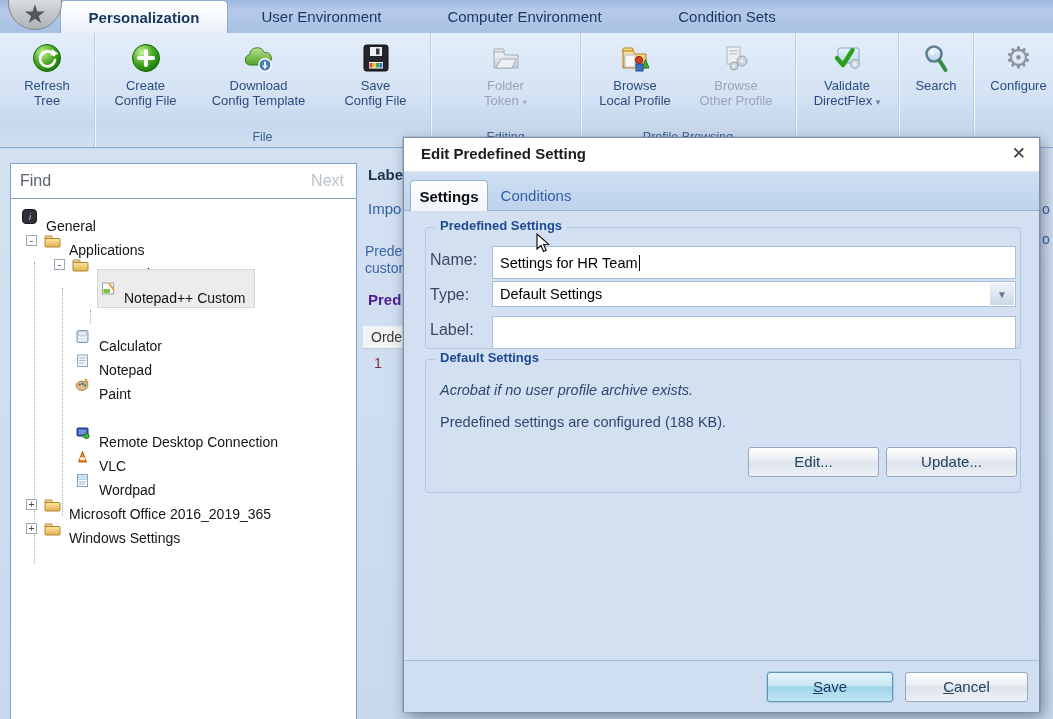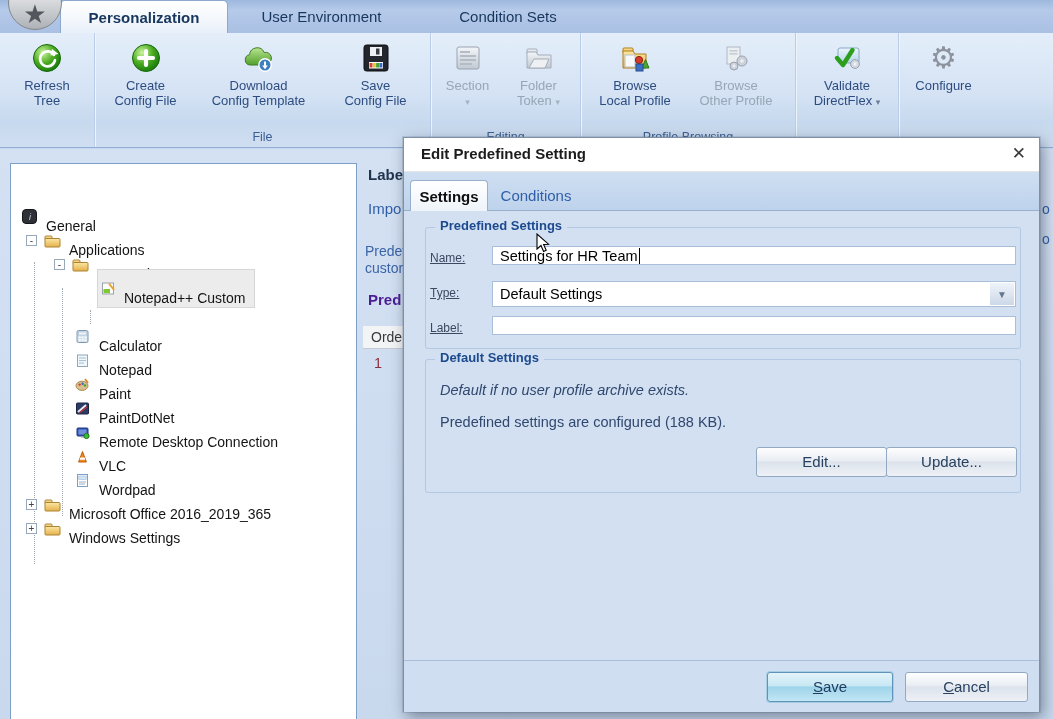--- a/index.html
+++ b/index.html
@@ -79,22 +79,22 @@
     border:1px solid #98b0cc; border-bottom:none; border-radius:4px 4px 0 0;
     font-weight:bold; color:#0f0f0f; z-index:2; }
   .dtab.idle { left:86px; width:92px; color:#2f5fa8; }
   .dcontent { position:absolute; left:0; top:72px; width:100%; height:450px; border-top:1px solid #98b0cc;
     background:#d2e0f2; }
   .fset { position:absolute; border:1px solid #b3c8e2; border-radius:3px; }
   .fs1 { left:21px; top:16px; width:596px; height:122px; }
   .fs2 { left:21px; top:148px; width:596px; height:134px; }
   .legend { position:absolute; top:-10px; left:9px; background:#d2e0f2; padding:0 5px;
     font-size:13px; font-weight:bold; color:#1d4a8f; white-space:nowrap; }
-  .flabel { position:absolute; font-size:12px; color:#3c4860;text-decoration:underline; }
-  .tinput { position:absolute; left:88px; width:524px; height:19px; background:#fff;
+  .flabel { position:absolute; font-size:16px; color:#3c4860; }
+  .tinput { position:absolute; left:88px; width:524px; height:33px; background:#fff;
     border:1px solid #a9bfd9; font-size:14.5px; color:#000; display:flex; align-items:center; padding:7px 7px; }
   .caret { display:inline-block; width:1px; height:16px; background:#000; margin-left:1px; }
   .combo { position:absolute; left:88px; width:524px; height:26px; background:#fff;
     border:1px solid #a9bfd9; font-size:14.5px; color:#000; display:flex; align-items:center; padding:0 7px; }
   .combo .arrowbox { position:absolute; right:1px; top:1px; width:24px; height:22px;
     background:linear-gradient(180deg,#eef3f9 0,#ccd8e8 100%); display:flex; align-items:center; justify-content:center; }
   .combo .arrowbox span { font-size:10px; color:#65788f; }
   .noteital { position:absolute; left:36px; font-style:italic; font-size:14.5px; color:#30486e; }
   .notereg { position:absolute; left:36px; font-size:14.5px; color:#30486e; }
   .btn { position:absolute; height:30px; border:1px solid #93a9c2; border-radius:3px;
@@ -137,20 +137,21 @@
       <stop offset="0" stop-color="#ecf5fc"></stop>
         <stop offset="1" stop-color="#b8d6ec"></stop>
     </linearGradient>
   </defs>
 </svg>
 
 <div class="tabrow">
   <div class="tabs">
     <div class="tab t0 active">Personalization</div>
     <div class="tab t1">User Environment</div>
+    <div class="tab t2">Computer Environment</div>
     <div class="tab t3">Condition Sets</div>
   </div>
 </div>
 <div class="orb">
     <span>★</span>
   </div>
 
 <div class="ribbon">
 
   <div class="rgroup g0">
@@ -216,35 +217,20 @@
             <div>Save</div>
             <div>Config File</div>
           </div>
       </div>
     </div>
     <div class="glabel">File</div>
   </div>
 
   <div class="rgroup g2">
     <div class="rbuttons">
-      <div class="rbtn disabled" style="width:66px">
-        <div class="ric">
-          <svg width="32" height="32">
-              <rect x="5" y="5" width="22" height="22" rx="2" fill="url(#gGray)" stroke="#9aa4b0"></rect>
-            <rect x="8" y="9" width="10" height="2" fill="#b4bcc6"></rect>
-              <rect x="8" y="13" width="16" height="2" fill="#b4bcc6"></rect>
-            <rect x="8" y="17" width="16" height="2" fill="#b4bcc6"></rect>
-              <rect x="8" y="21" width="12" height="2" fill="#b4bcc6"></rect>
-            </svg>
-        </div>
-        <div class="rlb">
-            <div>Section</div>
-            <div><span class="drop">▾</span></div>
-          </div>
-      </div>
       <div class="rbtn disabled" style="width:76px">
         <div class="ric">
           <svg width="34" height="32">
               <rect x="5" y="7" width="10" height="5" rx="1" fill="url(#gGray)" stroke="#a4adb8"></rect>
             <path d="M5 10h9l2 3h13v13H5z" fill="url(#gGray)" stroke="#a4adb8"></path>
             <path d="M7 26l5-9h15l-4 9z" fill="#eef0f4" stroke="#a4adb8"></path>
             </svg>
         </div>
         <div class="rlb">
             <div>Folder</div>
@@ -306,20 +292,37 @@
             </svg>
         </div>
         <div class="rlb">
             <div>Validate</div>
             <div><span>DirectFlex</span> <span class="drop">▾</span></div>
           </div>
       </div>
     </div>
   </div>
 
+  <div class="rgroup g5">
+    <div class="rbuttons">
+      <div class="rbtn" style="width:64px">
+        <div class="ric">
+          <svg width="32" height="32">
+              <circle cx="14" cy="12" r="7.5" fill="url(#gScreen)" stroke="#5c7f94" stroke-width="2.6"></circle>
+            <circle cx="12" cy="10" r="2.4" fill="#f4fafd" opacity="0.85"></circle>
+            <line x1="19.5" y1="18.5" x2="25.5" y2="28" stroke="#2f8f3f" stroke-width="4" stroke-linecap="round"></line>
+            </svg>
+        </div>
+        <div class="rlb">
+            <div>Search</div>
+            <div></div>
+          </div>
+      </div>
+    </div>
+  </div>
 
   <div class="rgroup g6">
     <div class="rbuttons">
       <div class="rbtn" style="width:86px">
         <div class="ric">
             <span class="gearglyph">⚙</span>
           </div>
         <div class="rlb">
             <div>Configure</div>
             <div></div>
@@ -336,20 +339,24 @@
 <div class="frag" style="left:368px;top:200px;font-size:15px;color:#2f5fa8">Impo</div>
 <div class="frag" style="left:365px;top:243px;font-size:14px;color:#3a64a8">Predef</div>
 <div class="frag" style="left:365px;top:260px;font-size:14px;color:#3a64a8">custor</div>
 <div class="frag" style="left:368px;top:291px;font-size:15px;font-weight:bold;color:#4c1d95">Pred</div>
 <div class="frag" style="left:371px;top:329px;font-size:14px;color:#3a3a3a">Orde</div>
 <div class="frag" style="left:374px;top:355px;font-size:14.5px;color:#8b2f42">1</div>
 <div class="frag" style="left:1042px;top:201px;font-size:14px;color:#2f5fa8">o</div>
 <div class="frag" style="left:1042px;top:231px;font-size:14px;color:#2f5fa8">o</div>
 
 <div class="panel">
+  <div class="findbar">
+    <span class="find">Find</span>
+    <span class="next">Next</span>
+  </div>
   <div class="treebody">
     <div class="vline" style="left:23px;top:62px;height:302px"></div>
     <div class="vline" style="left:51px;top:88px;height:228px"></div>
     <div class="vline" style="left:79px;top:110px;height:14px"></div>
 
     <div class="trow lv0" style="top:4px">
       <span class="ticon">
         <svg width="15" height="15">
             <rect x="0.5" y="0.5" width="14" height="14" rx="3.5" fill="#2e3238" stroke="#14161a"></rect>
           <text x="8" y="11" font-size="9" font-style="italic" fill="#cfd4da" text-anchor="middle">i</text>
@@ -428,30 +435,20 @@
             <ellipse cx="7" cy="8.8" rx="6" ry="4.6" fill="#d9c08e" stroke="#a88a50"></ellipse>
           <circle cx="4.6" cy="7.6" r="1.2" fill="#d04030"></circle>
             <circle cx="7.6" cy="6.8" r="1.2" fill="#3668c0"></circle>
           <circle cx="10" cy="8.4" r="1.2" fill="#3ca034"></circle>
           <line x1="10" y1="2" x2="13" y2="6" stroke="#d8882a" stroke-width="1.8"></line>
           </svg>
         </span>
       <span class="tlabel">Paint</span>
     </div>
 
-    <div class="trow it2" style="top:196px">
-      <span class="ticon">
-        <svg width="15" height="15">
-            <rect x="1.5" y="2" width="12" height="11" rx="1" fill="#2c3a66" stroke="#1a2440"></rect>
-          <path d="M3 11 L11 4" stroke="#e8ecf2" stroke-width="2"></path>
-          <path d="M4 12 L12 6" stroke="#c03030" stroke-width="1.2"></path>
-          </svg>
-        </span>
-      <span class="tlabel">PaintDotNet</span>
-    </div>
 
     <div class="trow it2" style="top:220px">
       <span class="ticon">
         <svg width="15" height="15">
             <rect x="2" y="3" width="11" height="8" rx="1" fill="#3353b8" stroke="#1d3580"></rect>
           <rect x="3.5" y="4.5" width="8" height="5" fill="#6f8fd8"></rect>
             <rect x="6" y="11" width="3" height="1.6" fill="#9aa4b4"></rect>
           <circle cx="11.5" cy="11" r="2.6" fill="#3fb83a" stroke="#1f7a1c"></circle>
           </svg>
         </span>
@@ -531,23 +528,23 @@
         </span>
     </div>
     <span class="flabel" style="left:26px;top:110px">Label:</span>
     <div class="tinput" style="top:105px">
       <span></span>
     </div>
 
     <div class="fset fs2">
       <span class="legend">Default Settings</span>
     </div>
-    <span class="noteital" style="top:171px">Default if no user profile archive exists.</span>
+    <span class="noteital" style="top:171px">Acrobat if no user profile archive exists.</span>
     <span class="notereg" style="top:203px">Predefined settings are configured (188 KB).</span>
-    <div class="btn" style="left:352px;top:236px;width:131px">Edit...</div>
+    <div class="btn" style="left:344px;top:236px;width:131px">Edit...</div>
     <div class="btn" style="left:482px;top:236px;width:131px">Update...</div>
   </div>
 
   <div class="dfooter">
     <div class="btn save"><span class="uline">S</span><span>ave</span></div>
     <div class="btn cancel"><span class="uline">C</span><span>ancel</span></div>
   </div>
 </div>
 
 <div class="cursor">

